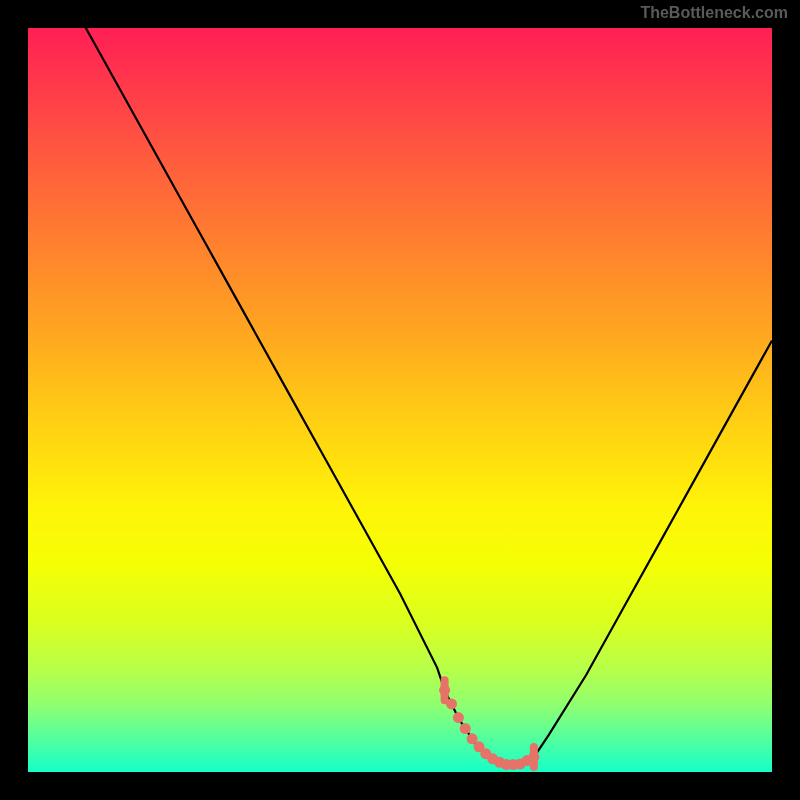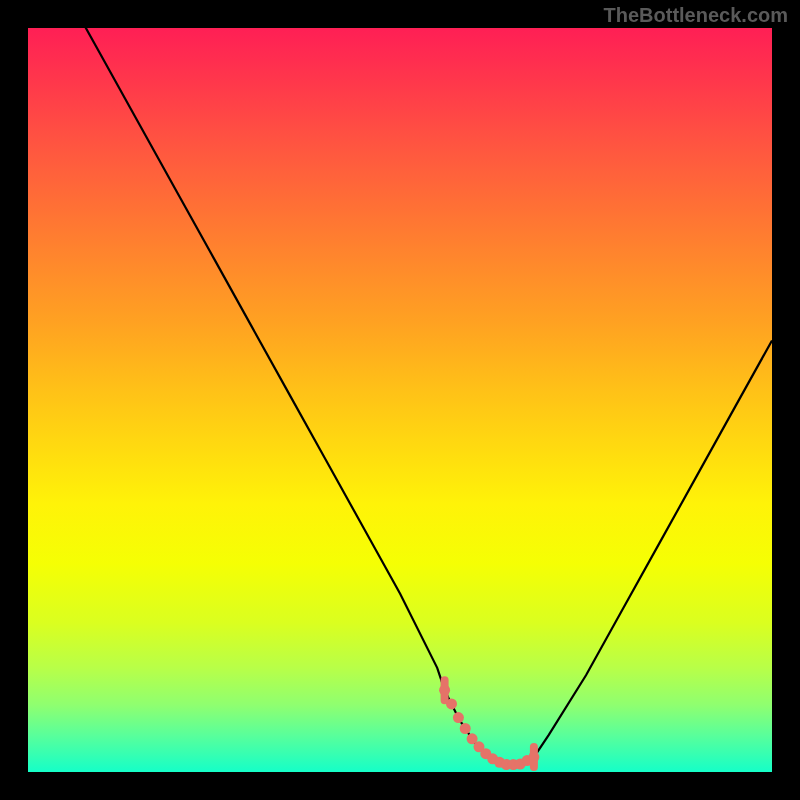--- a/index.html
+++ b/index.html
@@ -10,21 +10,21 @@
     background: #000;
     position: relative;
     overflow: hidden;
   }
   .watermark {
     position: absolute;
     top: 4px;
     right: 12px;
     color: #5a5a5a;
     font-family: Arial, sans-serif;
-    font-size: 20px;
+    font-size: 16px;
     font-weight: bold;
     z-index: 10;
   }
   .plot-area {
     position: absolute;
     top: 28px;
     left: 28px;
     width: 744px;
     height: 744px;
   }

